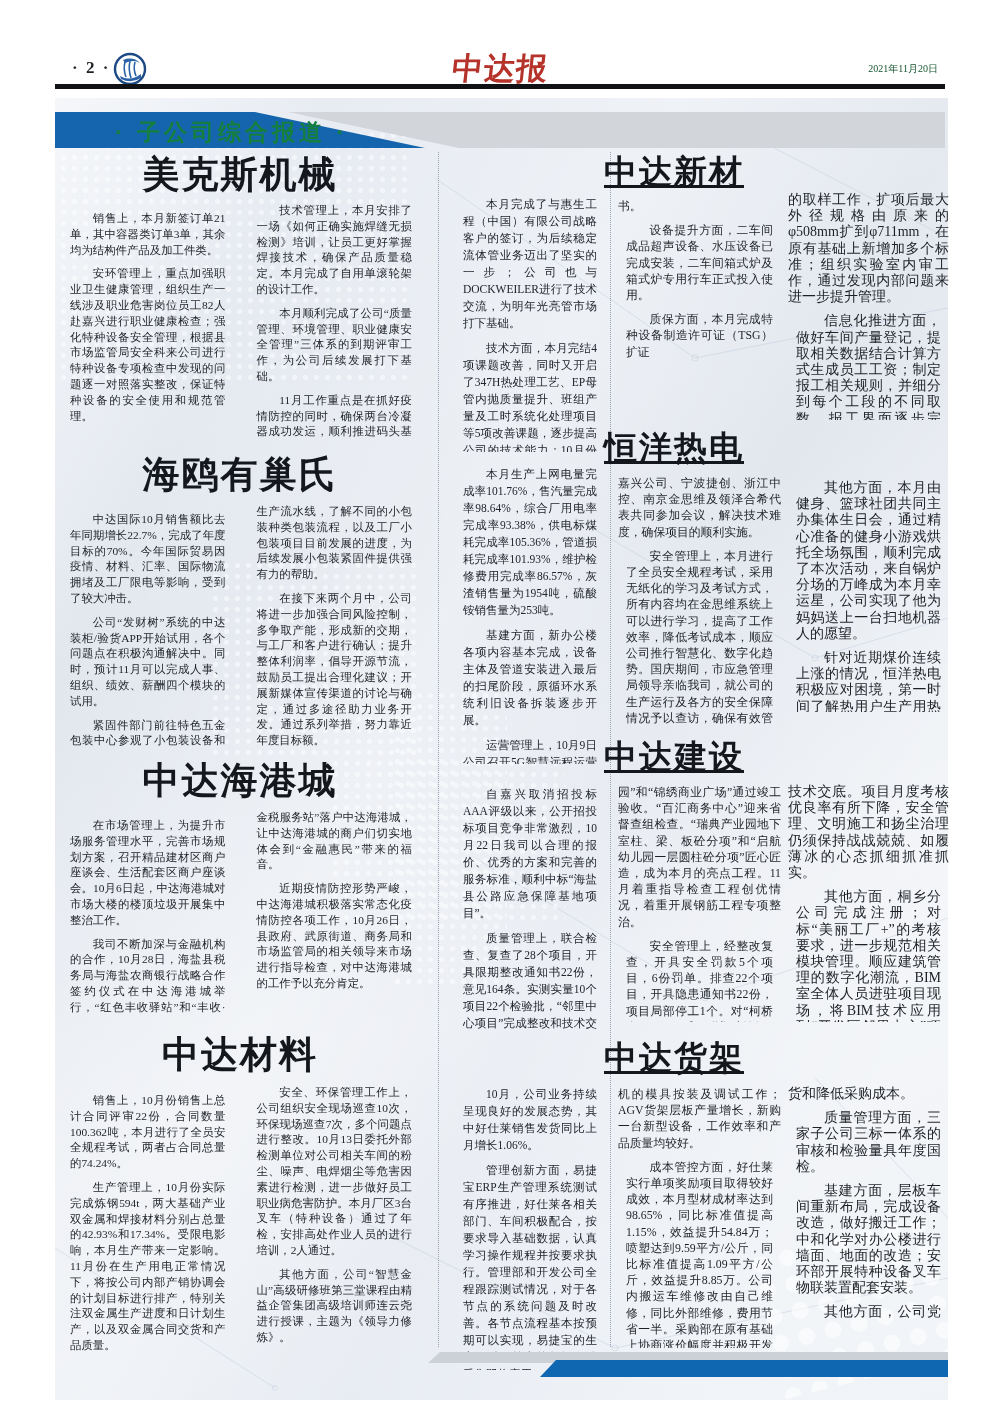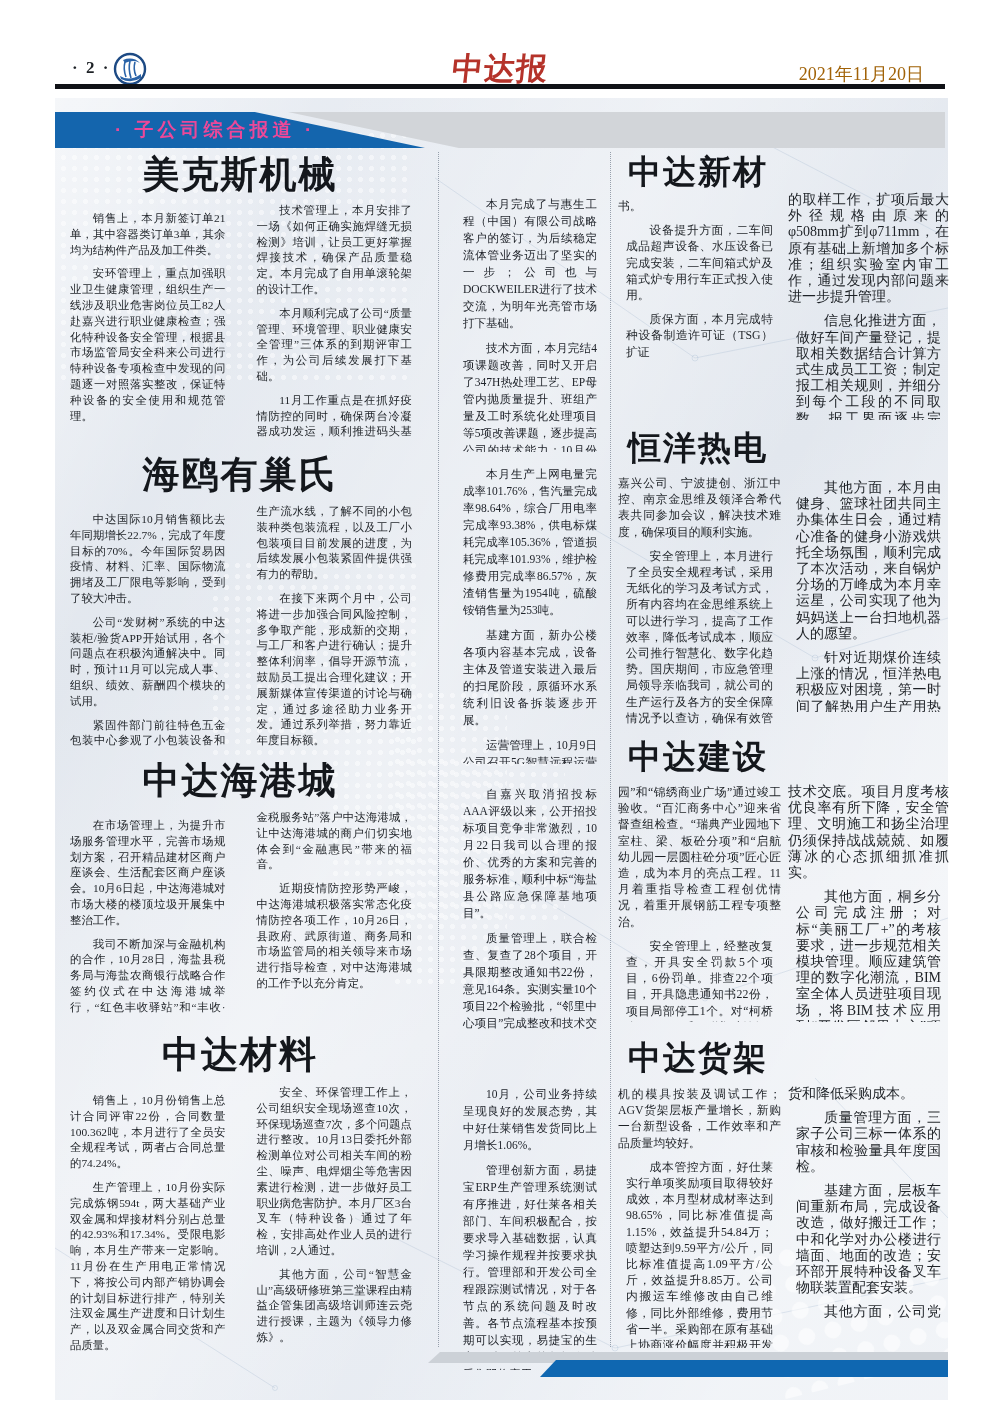--- a/index.html
+++ b/index.html
@@ -18,37 +18,37 @@
     background-size:27px 27px;}
   .techlines{position:absolute;left:55px;top:98px;z-index:1;pointer-events:none;}
   .vrule{position:absolute;width:0;border-left:1px dotted #97a0ac;z-index:1;}
 
   
   .pagenum{position:absolute;left:72px;top:58px;font-size:17px;font-weight:700;letter-spacing:2px;}
   .logo{position:absolute;left:113px;top:52px;width:34px;height:34px;}
   .masthead{position:absolute;left:0;top:48px;width:1000px;text-align:center;
     font-size:31px;font-weight:900;color:#b5332a;letter-spacing:1px;
     font-family:"DejaVu Serif",serif;transform:skewX(-6deg);}
-  .dateline{position:absolute;right:76px;top:62px;font-size:18px;color:#a16207;}
+  .dateline{position:absolute;right:62px;top:62px;font-size:10px;color:#14532d;}
   .toprule{position:absolute;left:55px;top:84px;width:890px;height:5px;background:#101216;}
 
   
   .banner{position:absolute;left:55px;top:112px;width:890px;height:36px;z-index:2;}
   .banner-grey{position:absolute;left:233px;top:0;width:657px;height:36px;background:#d2d5d9;
     clip-path:polygon(0 0,100% 0,100% 100%,26% 100%);}
   .banner-blue{position:absolute;left:0;top:0;width:370px;height:36px;background:#1465ad;
     clip-path:polygon(0 0,54% 0,100% 100%,0 100%);}
-  .banner-label{position:absolute;left:60px;top:5px;z-index:3;color:#ec4899;font-weight:700;
-    font-size:19px;letter-spacing:4px;font-family:"Liberation Sans","DejaVu Sans",sans-serif;}
+  .banner-label{position:absolute;left:60px;top:5px;z-index:3;color:#15803d;font-weight:700;
+    font-size:23px;letter-spacing:4px;font-family:"Liberation Sans","DejaVu Sans",sans-serif;}
 
   
   .art-title{position:absolute;z-index:2;text-align:center;font-weight:900;color:#14171c;
     font-family:"DejaVu Serif",serif;white-space:nowrap;}
   .t-left{left:60px;width:360px;font-size:37px;letter-spacing:2px;}
-  .t-right{left:610px;width:176px;font-size:33px;letter-spacing:2px;}
+  .t-right{left:586px;width:176px;font-size:33px;letter-spacing:2px;text-decoration:underline;}
 
   
   .body-text{position:absolute;z-index:2;text-align:justify;overflow:hidden;}
   .left-text{left:62px;width:358px;font-size:11.4px;line-height:15.8px;
     column-count:2;column-gap:15px;column-fill:auto;}
   .mid-text{left:455px;width:150px;font-size:11.5px;line-height:17px;color:#20242b;}
   .rcolA{left:618px;width:163px;font-size:11.8px;line-height:16.2px;}
   .rcolB{left:788px;width:161px;font-size:14px;line-height:16.2px;}
   .para{text-indent:2em;margin:8px;}
   .cont{margin:0;}

